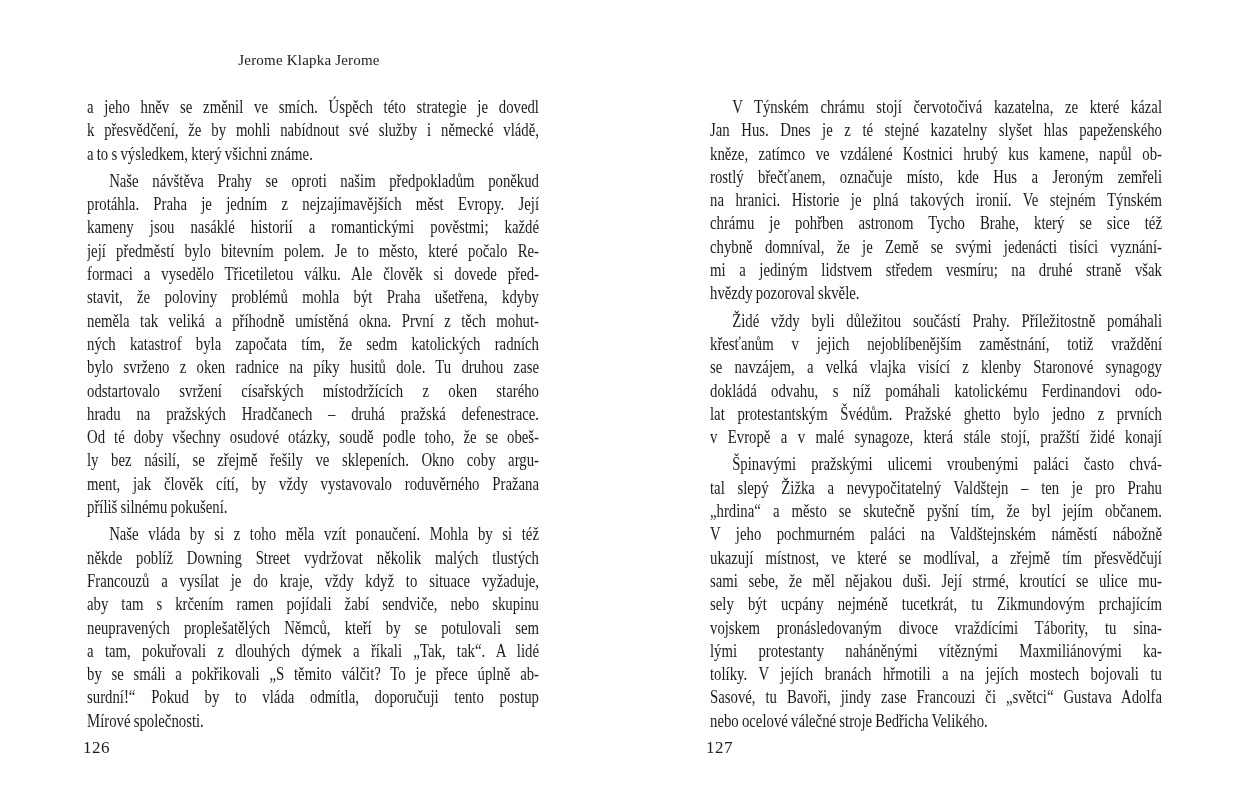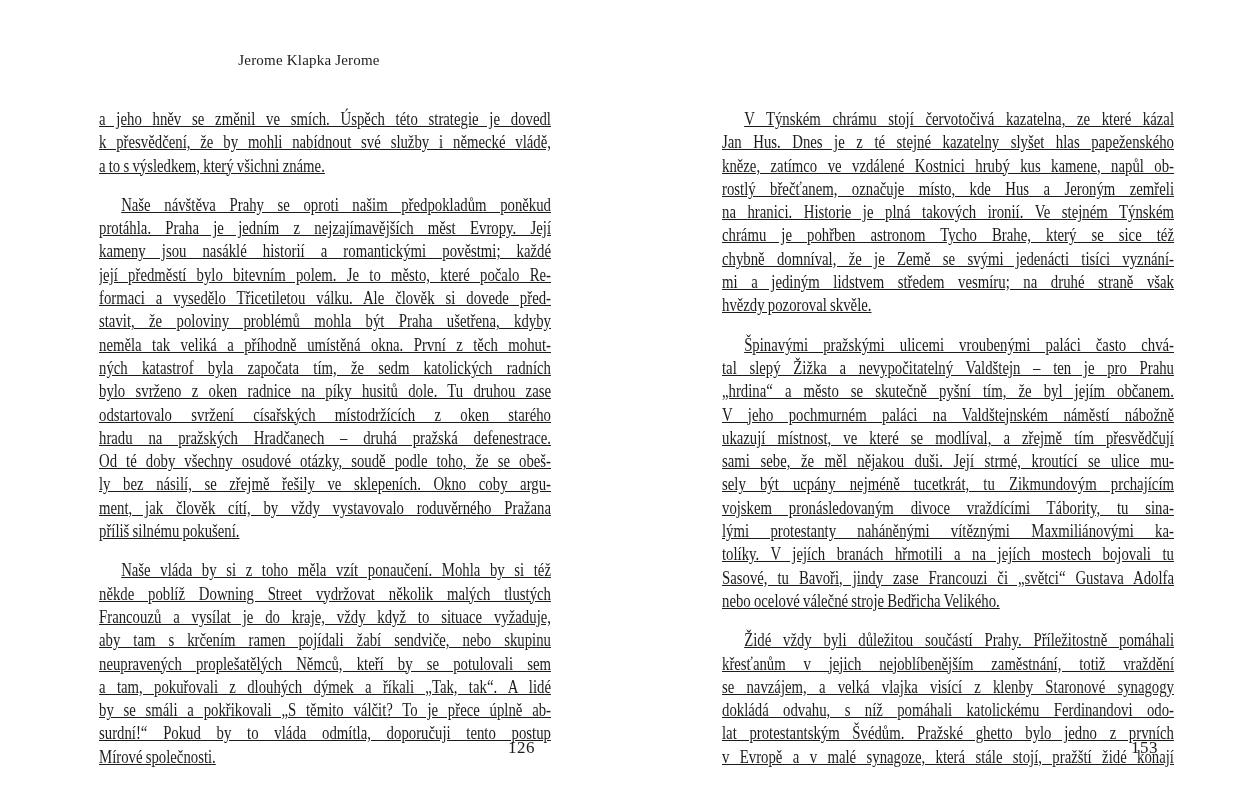--- a/index.html
+++ b/index.html
@@ -33,42 +33,42 @@
     font-size: 15px;
     letter-spacing: 0.2px;
     color: #1c1c1c;
   }
   .page-body {
     position: absolute;
     top: 92px;
     left: 0;
     width: 452px;
   }
-  .paragraph { margin: 16px; padding: 0; text-decoration: underline; }
+  .paragraph { margin: 4px; padding: 0; }
   
   .line {
     width: 551px;
     transform: scaleX(0.8203);
     transform-origin: 0 0;
     font-size: 18px;
     line-height: 23.3px;
     height: 23.3px;
     overflow: hidden;
     text-align: justify;
     text-align-last: justify;
     word-spacing: -0.6px;
   }
   .line.indent { text-indent: 27px; }
   .line.endline { text-align-last: left; }
   .page-number {
     position: absolute;
     top: 738px;
     left: 0;
     right: 0;
-    text-align: right;
+    text-align: left;
     font-size: 17px;
     letter-spacing: 0.5px;
   }
 </style>
 </head>
 <body>
 
 <div class="spread">
 
   <section class="page page-left">
@@ -118,38 +118,38 @@
           <div class="line">Jan Hus. Dnes je z té stejné kazatelny slyšet hlas papeženského</div>
           <div class="line">kněze, zatímco ve vzdálené Kostnici hrubý kus kamene, napůl ob-</div>
           <div class="line">rostlý břečťanem, označuje místo, kde Hus a Jeroným zemřeli</div>
           <div class="line">na hranici. Historie je plná takových ironií. Ve stejném Týnském</div>
           <div class="line">chrámu je pohřben astronom Tycho Brahe, který se sice též</div>
           <div class="line">chybně domníval, že je Země se svými jedenácti tisíci vyznání-</div>
           <div class="line">mi a jediným lidstvem středem vesmíru; na druhé straně však</div>
           <div class="line endline">hvězdy pozoroval skvěle.</div>
         </div>
         <div class="paragraph">
+          <div class="line indent">Židé vždy byli důležitou součástí Prahy. Příležitostně pomáhali</div>
+          <div class="line">křesťanům v jejich nejoblíbenějším zaměstnání, totiž vraždění</div>
+          <div class="line">se navzájem, a velká vlajka visící z klenby Staronové synagogy</div>
+          <div class="line">dokládá odvahu, s níž pomáhali katolickému Ferdinandovi odo-</div>
+          <div class="line">lat protestantským Švédům. Pražské ghetto bylo jedno z prvních</div>
+          <div class="line">v Evropě a v malé synagoze, která stále stojí, pražští židé konají</div>
+        </div>
+        <div class="paragraph">
           <div class="line indent">Špinavými pražskými ulicemi vroubenými paláci často chvá-</div>
           <div class="line">tal slepý Žižka a nevypočitatelný Valdštejn – ten je pro Prahu</div>
           <div class="line">„hrdina“ a město se skutečně pyšní tím, že byl jejím občanem.</div>
           <div class="line">V jeho pochmurném paláci na Valdštejnském náměstí nábožně</div>
           <div class="line">ukazují místnost, ve které se modlíval, a zřejmě tím přesvědčují</div>
           <div class="line">sami sebe, že měl nějakou duši. Její strmé, kroutící se ulice mu-</div>
           <div class="line">sely být ucpány nejméně tucetkrát, tu Zikmundovým prchajícím</div>
           <div class="line">vojskem pronásledovaným divoce vraždícími Tábority, tu sina-</div>
           <div class="line">lými protestanty naháněnými vítěznými Maxmiliánovými ka-</div>
           <div class="line">tolíky. V jejích branách hřmotili a na jejích mostech bojovali tu</div>
           <div class="line">Sasové, tu Bavoři, jindy zase Francouzi či „světci“ Gustava Adolfa</div>
           <div class="line endline">nebo ocelové válečné stroje Bedřicha Velikého.</div>
         </div>
-        <div class="paragraph">
-          <div class="line indent">Židé vždy byli důležitou součástí Prahy. Příležitostně pomáhali</div>
-          <div class="line">křesťanům v jejich nejoblíbenějším zaměstnání, totiž vraždění</div>
-          <div class="line">se navzájem, a velká vlajka visící z klenby Staronové synagogy</div>
-          <div class="line">dokládá odvahu, s níž pomáhali katolickému Ferdinandovi odo-</div>
-          <div class="line">lat protestantským Švédům. Pražské ghetto bylo jedno z prvních</div>
-          <div class="line">v Evropě a v malé synagoze, která stále stojí, pražští židé konají</div>
-        </div>
       </div>
-    <div class="page-number">153</div>
+    <div class="page-number">127</div>
   </section>
 
 </div>
 
 </body></html>

